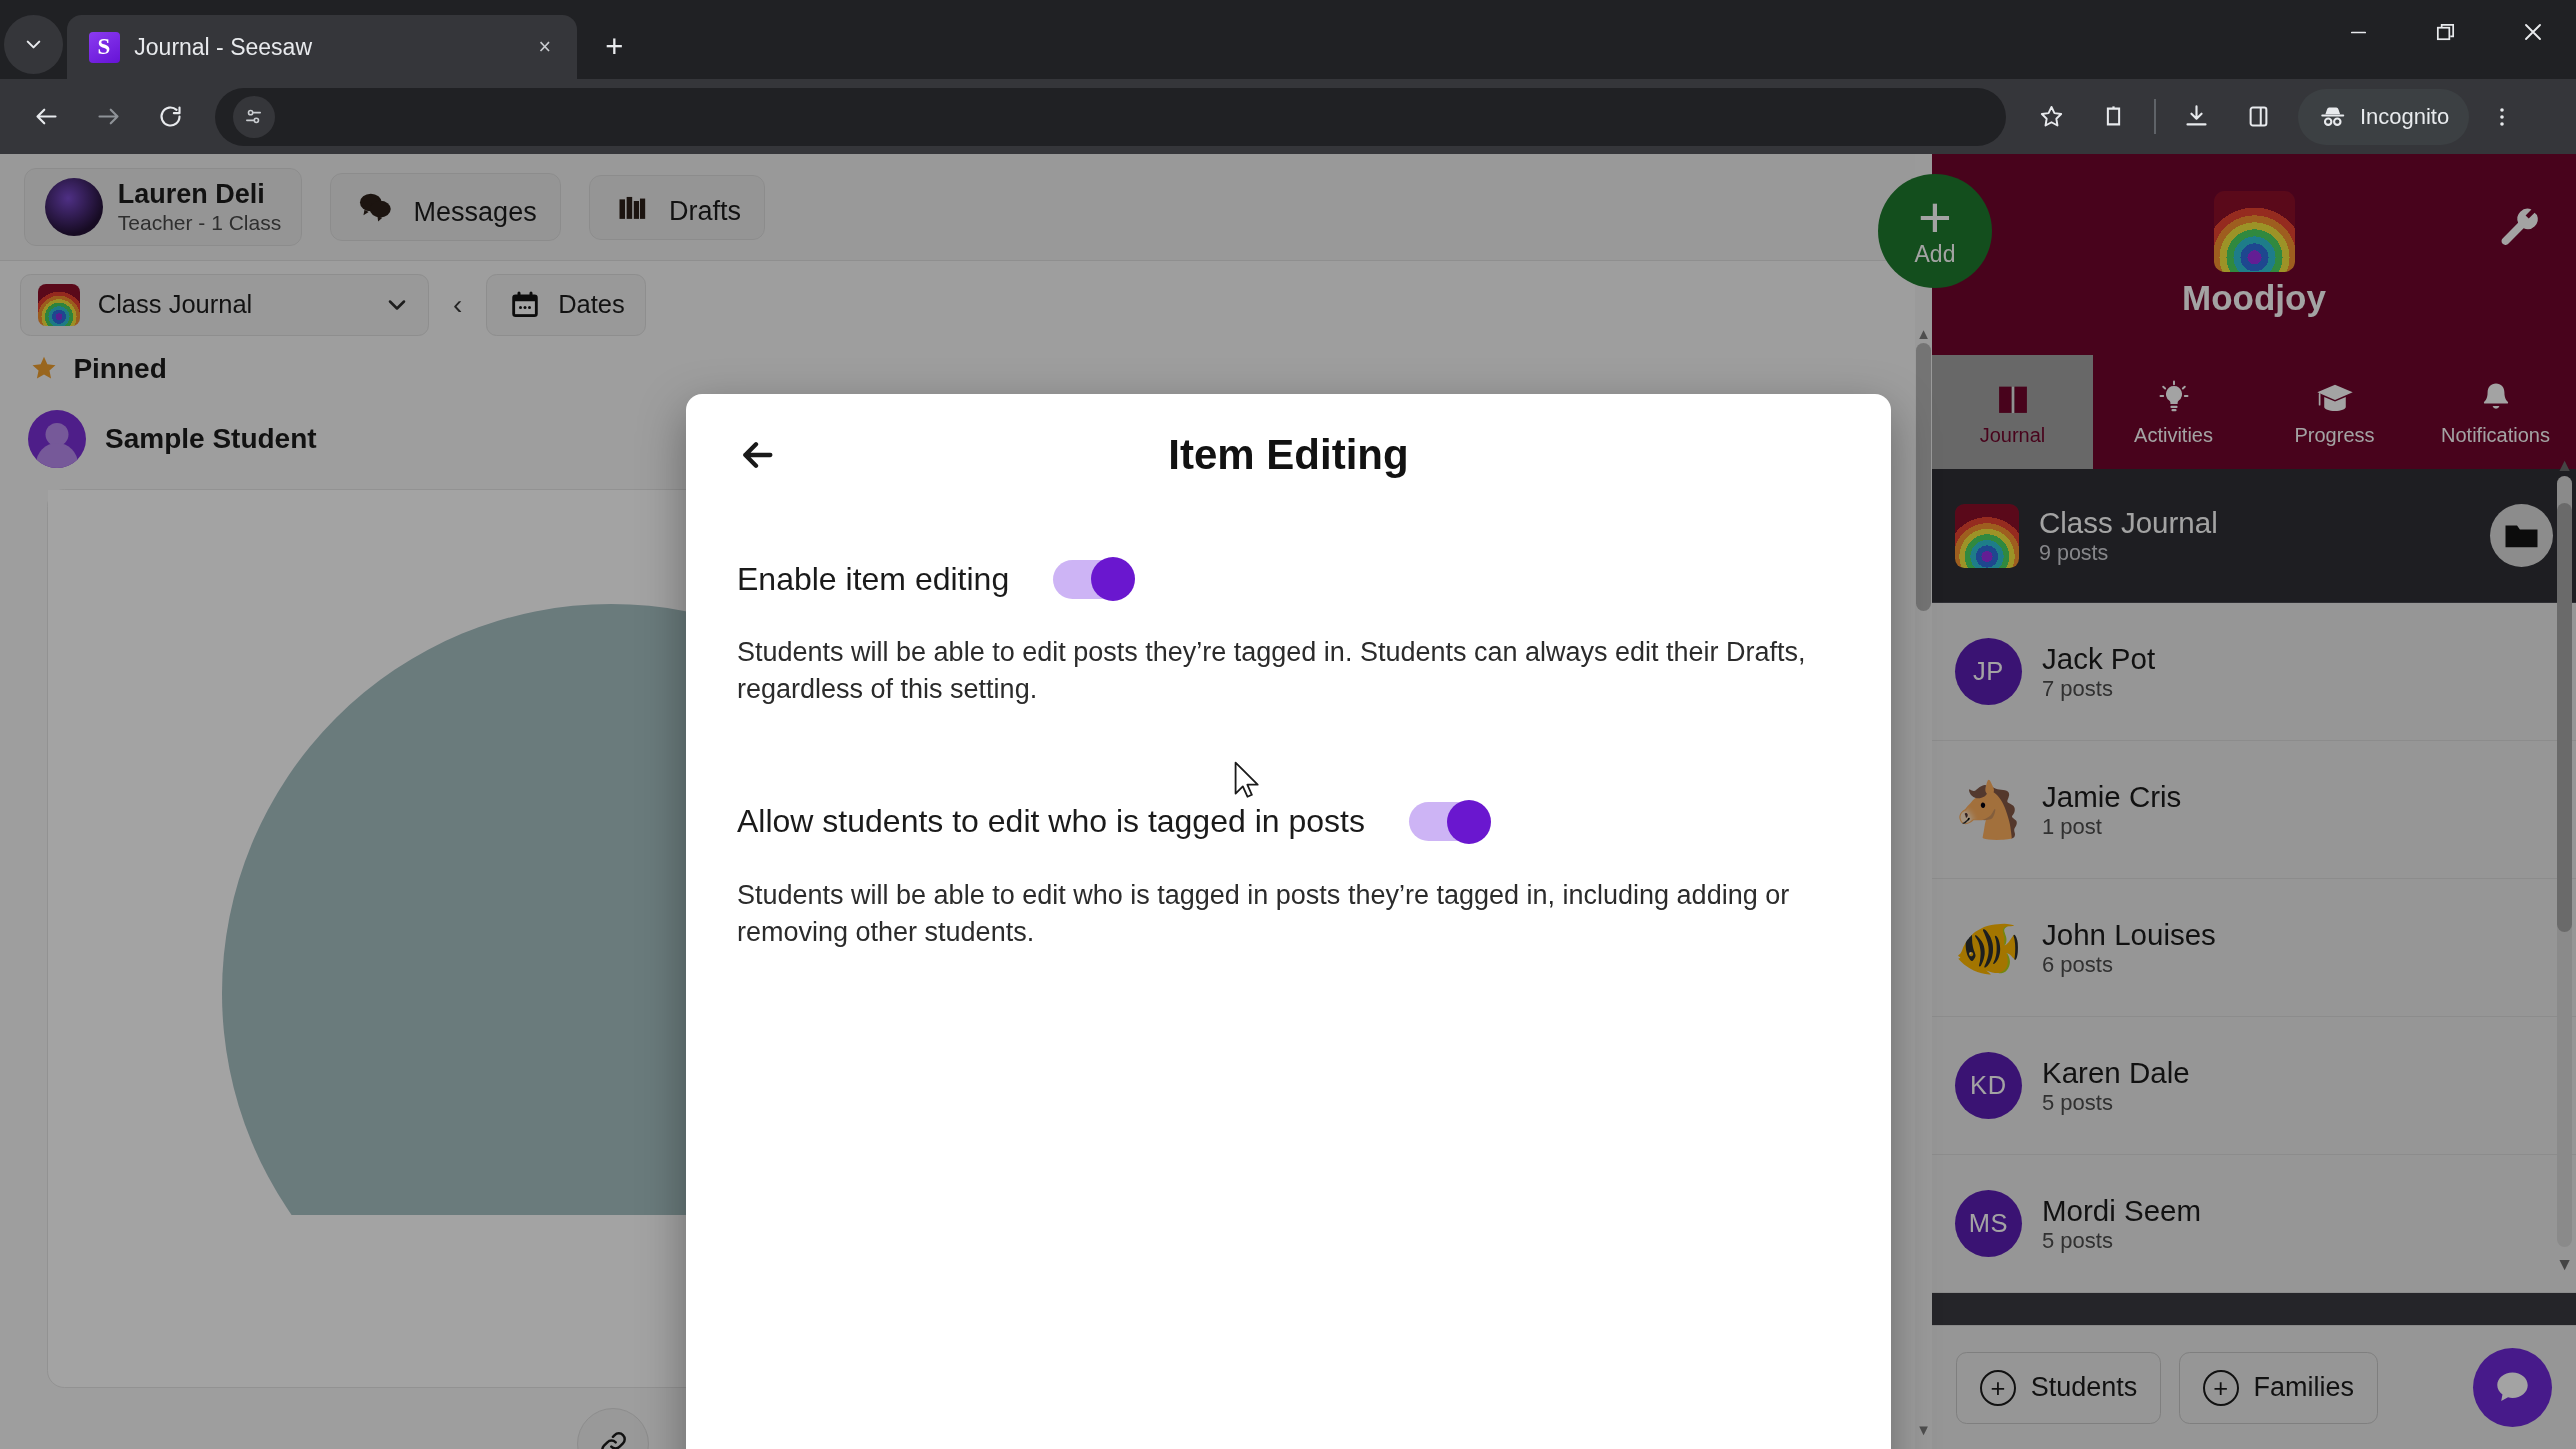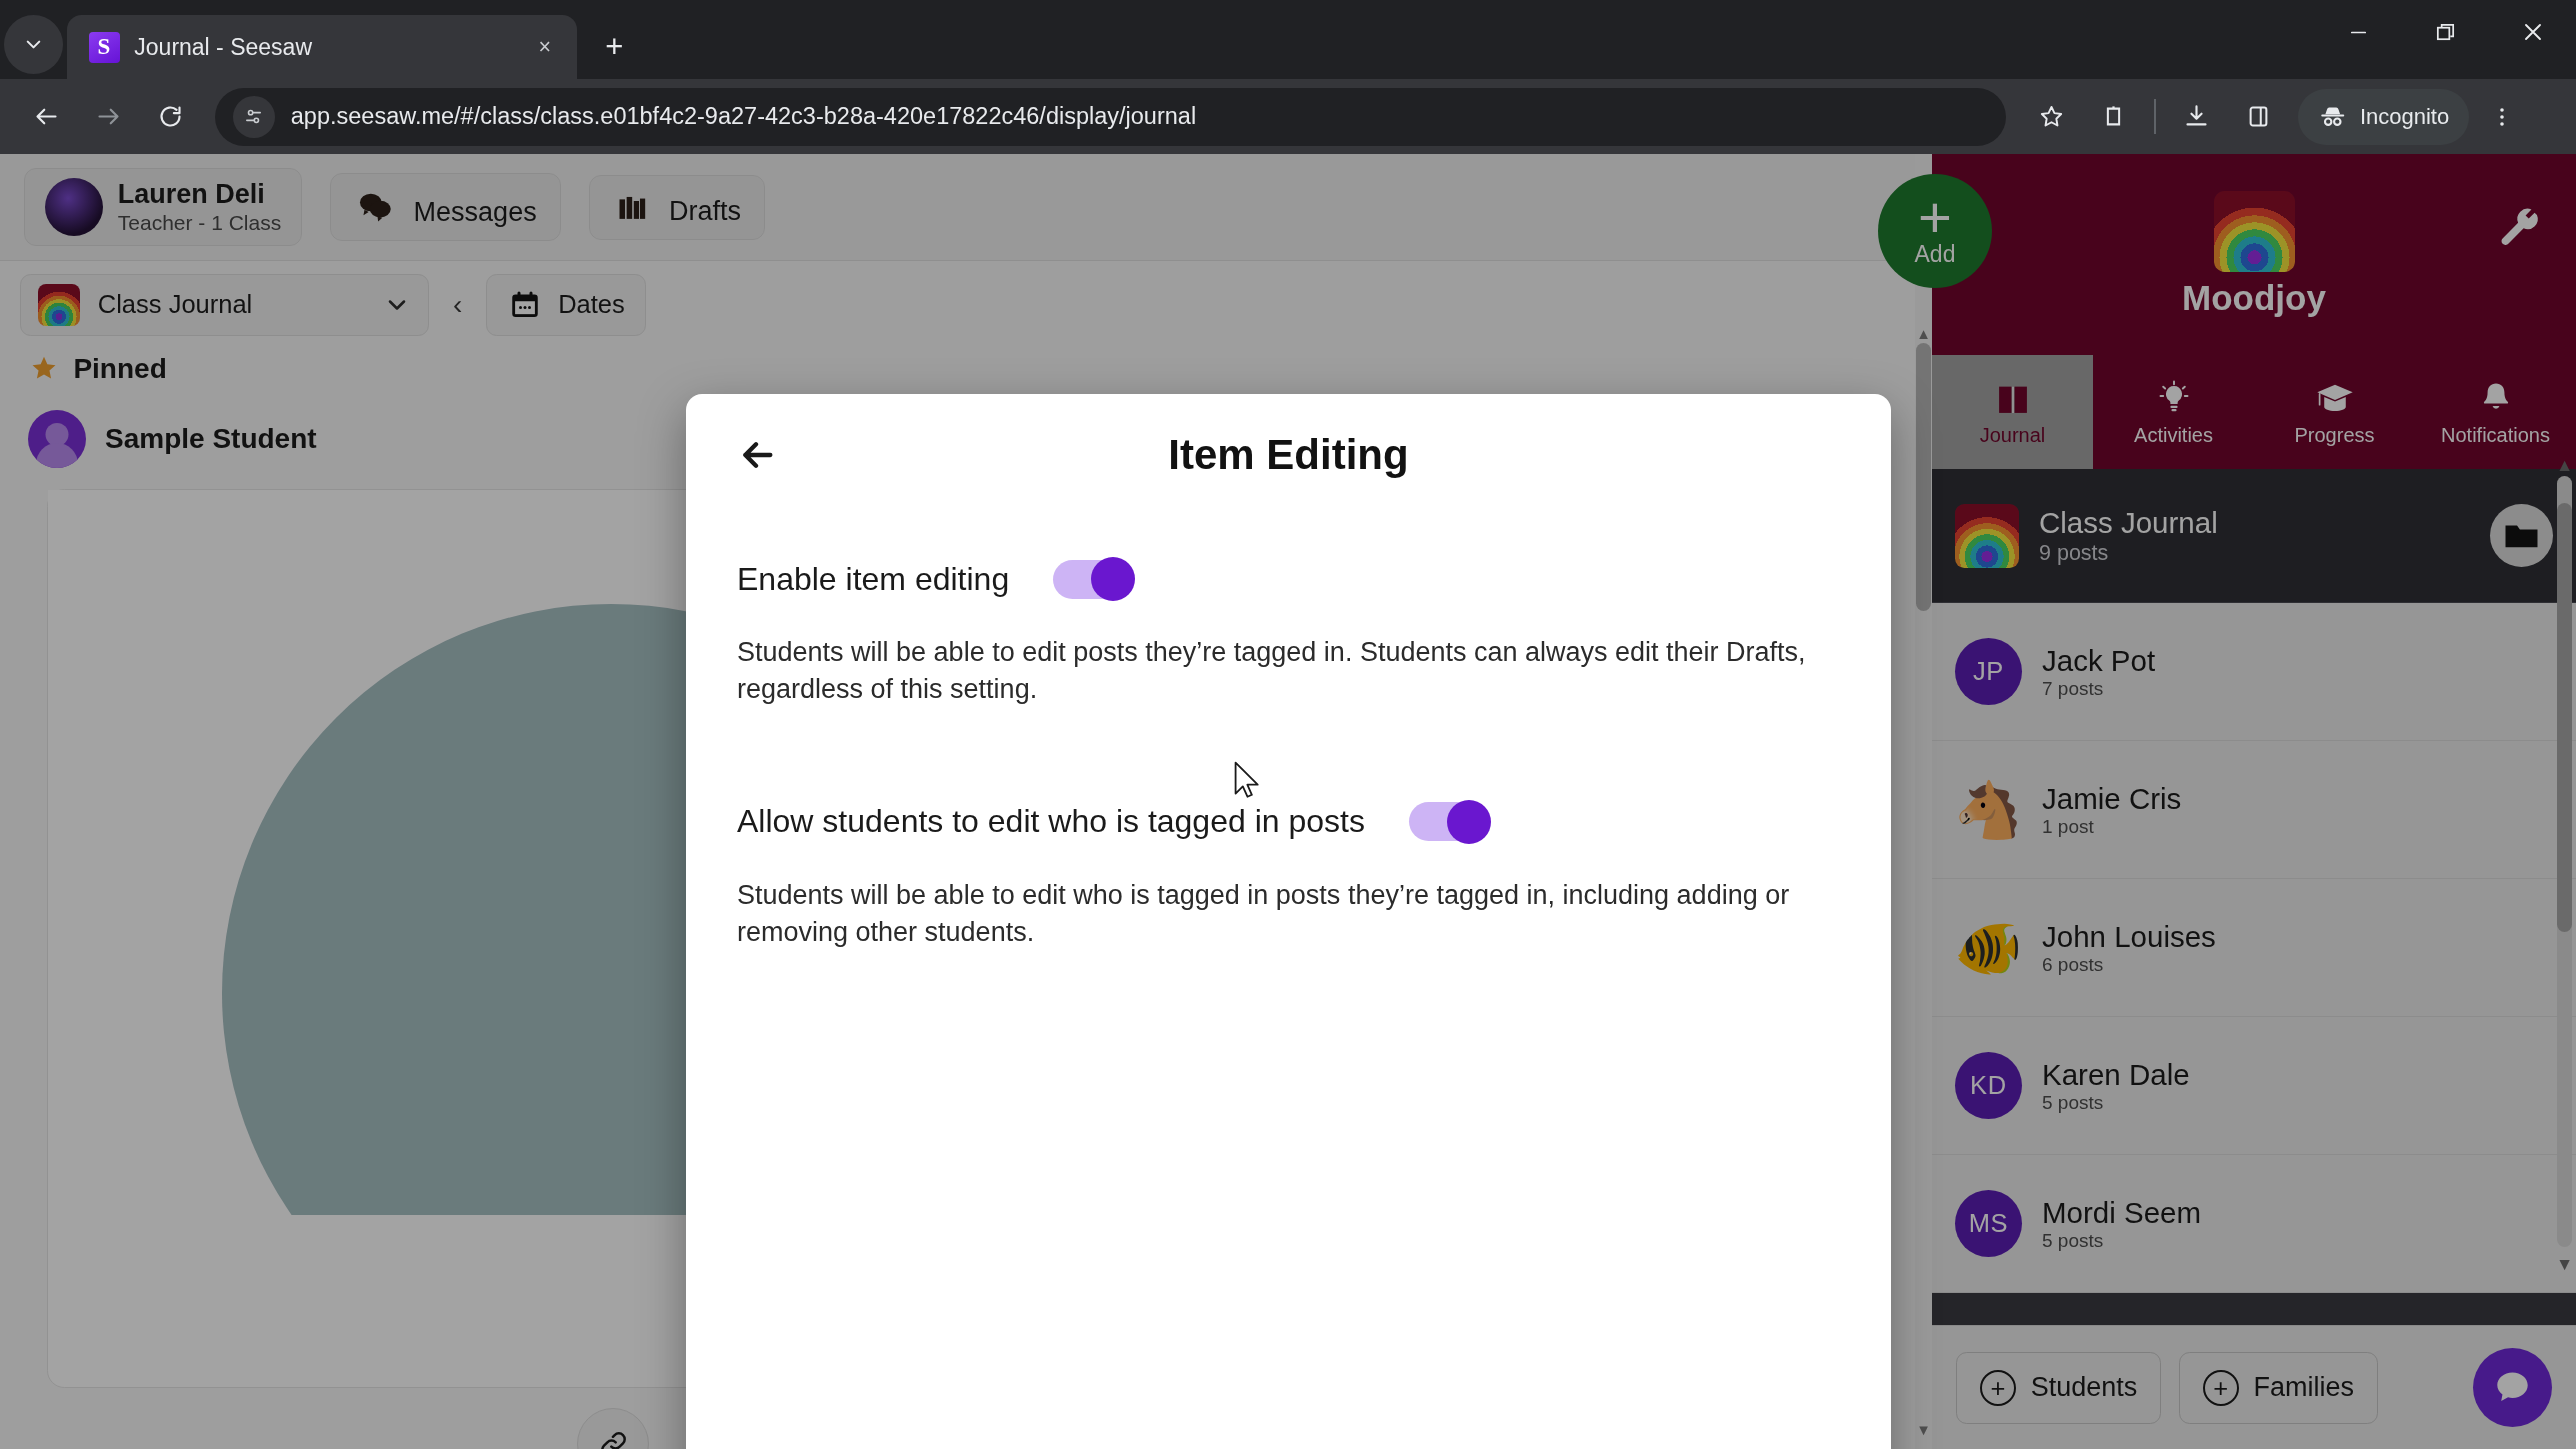--- a/index.html
+++ b/index.html
@@ -276,21 +276,21 @@
     height: 138px; display: flex; align-items: center; gap: 20px;
     padding: 0 23px; border-bottom: 0.7px solid #dcdcdc;
   }
   .r-av {
     width: 67px; height: 67px; border-radius: 670px; background: #5c1fb5;
     color: #fff; font-size: 25.5px; display: flex; align-items: center;
     justify-content: center; flex: 0 0 auto; letter-spacing: 0.7px;
   }
   .r-av.emoji { background: transparent; font-size: 55px; }
   .r-name { color: #1c1c1c; font-size: 29.5px; line-height: 1.2; }
-  .r-sub { color: #4d4d4d; font-size: 19px; }
+  .r-sub { color: #4d4d4d; font-size: 22px; }
 
   .roster-scroll {
     position: absolute; right: 4px; top: 322px; width: 14.8px; height: 771px;
     background: #d8d8d8; border-radius: 670px;
   }
   .roster-thumb {
     position: absolute; right: 4px; top: 349px; width: 14.8px; height: 429px;
     background: #a6a6a6; border-radius: 670px;
   }
   .scroll-up, .scroll-down {
@@ -447,21 +447,20 @@
 
     <div class="omnibox">
       <div class="omni-icon">
         <svg width="23" height="23" viewBox="0 0 24 24">
           <circle cx="9" cy="8" r="2.2" fill="none" stroke="currentColor" stroke-width="1.7"></circle>
           <path d="M12 8h7" stroke="currentColor" stroke-width="1.7" stroke-linecap="round"></path>
           <circle cx="15" cy="16" r="2.2" fill="none" stroke="currentColor" stroke-width="1.7"></circle>
           <path d="M5 16h7" stroke="currentColor" stroke-width="1.7" stroke-linecap="round"></path>
         </svg>
       </div>
-      <div class="omni-url">app.seesaw.me/#/class/class.e01bf4c2-9a27-42c3-b28a-420e17822c46/display/journal</div>
     </div>
 
     <div class="tb-btn">
       <svg width="27" height="27" viewBox="0 0 24 24">
         <path d="M12 3.5l2.6 5.5 6 .8-4.3 4.2 1 6-5.3-2.9-5.3 2.9 1-6L3.4 9.8l6-.8z" fill="none" stroke="currentColor" stroke-width="1.7" stroke-linejoin="round"></path>
       </svg>
     </div>
     <div class="tb-btn">
       <svg width="27" height="27" viewBox="0 0 24 24">
         <path d="M7 5h10v14H7z" fill="none" stroke="currentColor" stroke-width="1.8"></path>

